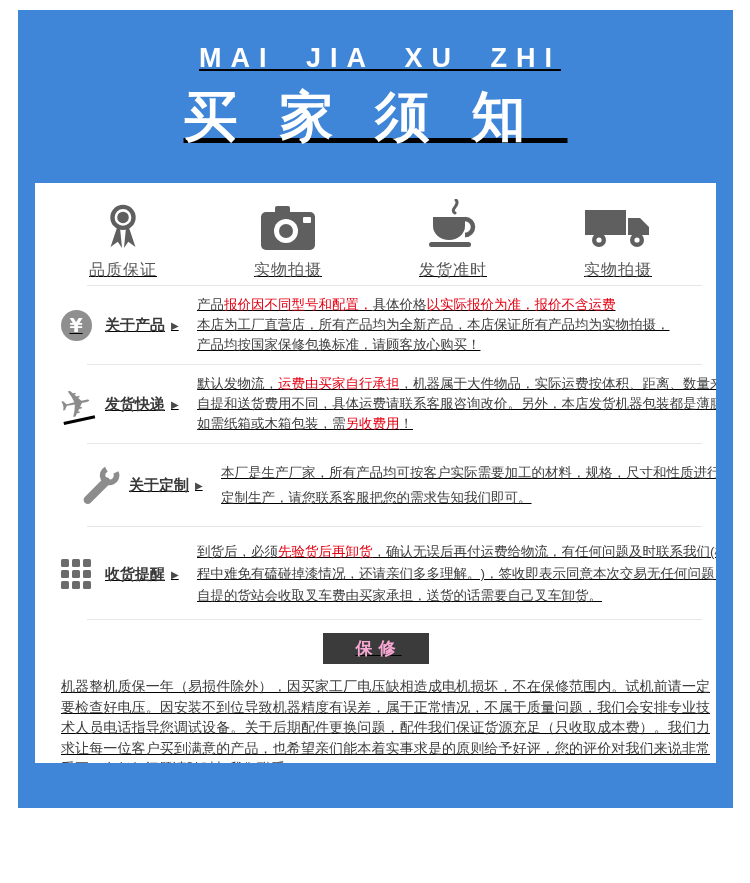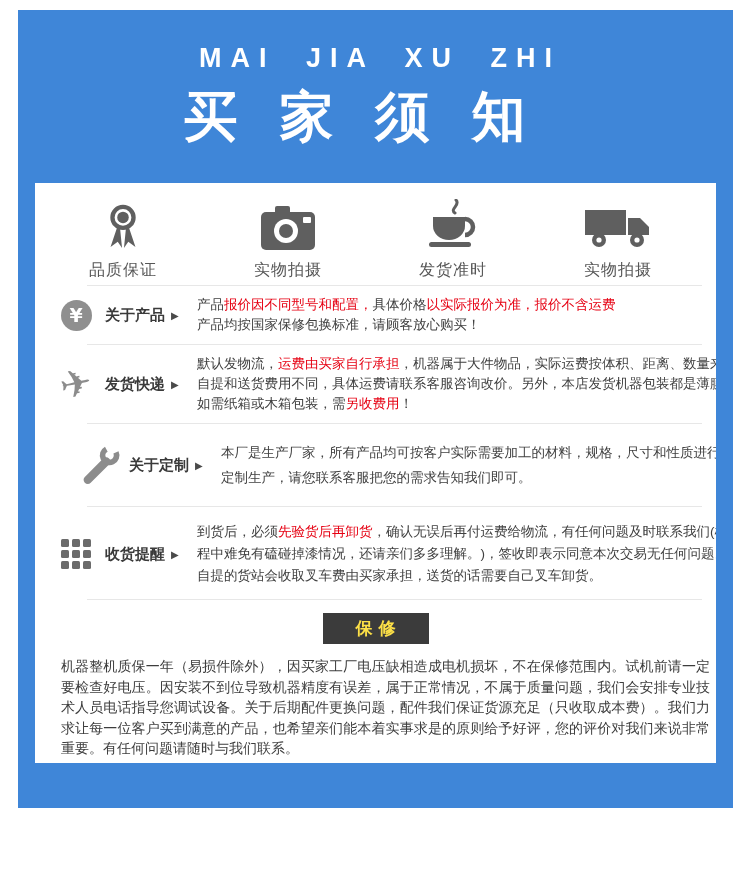--- a/index.html
+++ b/index.html
@@ -1,19 +1,19 @@
 <!DOCTYPE html>
 <html><head>
 <meta charset="utf-8">
 <style>
   * { margin:0; padding:0; box-sizing:border-box; }
   html,body { background:#ffffff; }
   body { font-family:"Liberation Sans","DejaVu Sans",sans-serif; }
   .page { position:relative; width:750px; height:883px; background:#fff; overflow:hidden; margin:0 auto; }
-  .frame { position:absolute; left:18px; top:10px; width:715px; height:798px; background:#3f86d8; }
+  .frame { position:absolute; left:18px; top:10px; width:715px; height:798px; background:#3f86d8;text-decoration:underline; }
 
   
   .header { height:173px; text-align:center; color:#fff; padding-top:33px; }
   .header-sub { font-size:27px; font-weight:bold; letter-spacing:9px; word-spacing:14px; padding-left:9px; }
   .header-title { margin-top:12px; font-size:54px; font-weight:bold; letter-spacing:42px; line-height:60px; }
 
   
   .panel { margin:0 17px; width:681px; height:580px; background:#fff; overflow:hidden; }
 
   
@@ -34,21 +34,21 @@
   .sec-line { white-space:nowrap; }
   .c-red { color:#e60012; }
   .c-dark { color:#404040; }
   .sec-line .c-red { font-weight:inherit; }
   .bold-red { font-weight:bold; }
 
   .coin { width:31px; height:31px; border-radius:50%; background:#8f8f8f; color:#fff; display:flex; align-items:center; justify-content:center; font-size:19px; font-weight:bold; font-family:"DejaVu Sans",sans-serif; }
   .plane { font-size:38px; color:#8c8c8c; line-height:1; display:inline-block; transform:rotate(-12deg); font-family:"DejaVu Sans",sans-serif; }
 
   
-  .warranty-btn { width:106px; height:31px; margin:13px auto 0 auto; background:#3b3b3b; color:#fde047; font-size:17px; font-weight:bold; letter-spacing:6px; padding-left:6px; display:flex; align-items:center; justify-content:center; }
+  .warranty-btn { width:106px; height:31px; margin:13px auto 0 auto; background:#3b3b3b; color:#f9a8d4; font-size:17px; font-weight:bold; letter-spacing:6px; padding-left:6px; display:flex; align-items:center; justify-content:center; }
   .warranty-text { margin:12px 6px 0 26px; font-size:14px; line-height:20.5px; color:#3d3d3d; text-align:justify; }
 
   
   .watermark { position:absolute; right:13px; top:847px; font-family:"DejaVu Sans Mono","Liberation Mono",monospace; font-size:16.5px; font-weight:bold; color:#2ecc40; letter-spacing:1px; z-index:5; }
 </style>
 </head>
 <body>
 
 <div class="page">
   <div class="frame">
@@ -125,20 +125,21 @@
       <div class="section">
         <span class="sec-icon">
           <span class="coin">¥</span>
         </span>
         <span class="sec-title">
           <span>关于产品</span>
           <span class="sec-arrow">▶</span>
         </span>
         <span class="sec-body">
           <div class="sec-line"><span class="c-dark">产品</span><span class="c-red">报价因不同型号和配置，</span><span class="c-dark">具体价格</span><span class="c-red">以实际报价为准，报价不含运费</span></div>
+          <div class="sec-line"><span class="c-dark">本店为工厂直营店，所有产品均为全新产品，本店保证所有产品均为实物拍摄，</span></div>
           <div class="sec-line"><span class="c-dark">产品均按国家保修包换标准，请顾客放心购买！</span></div>
         </span>
       </div>
 
       <div class="divider"></div>
 
       <div class="section">
         <span class="sec-icon">
           <span class="plane">✈</span>
         </span>

